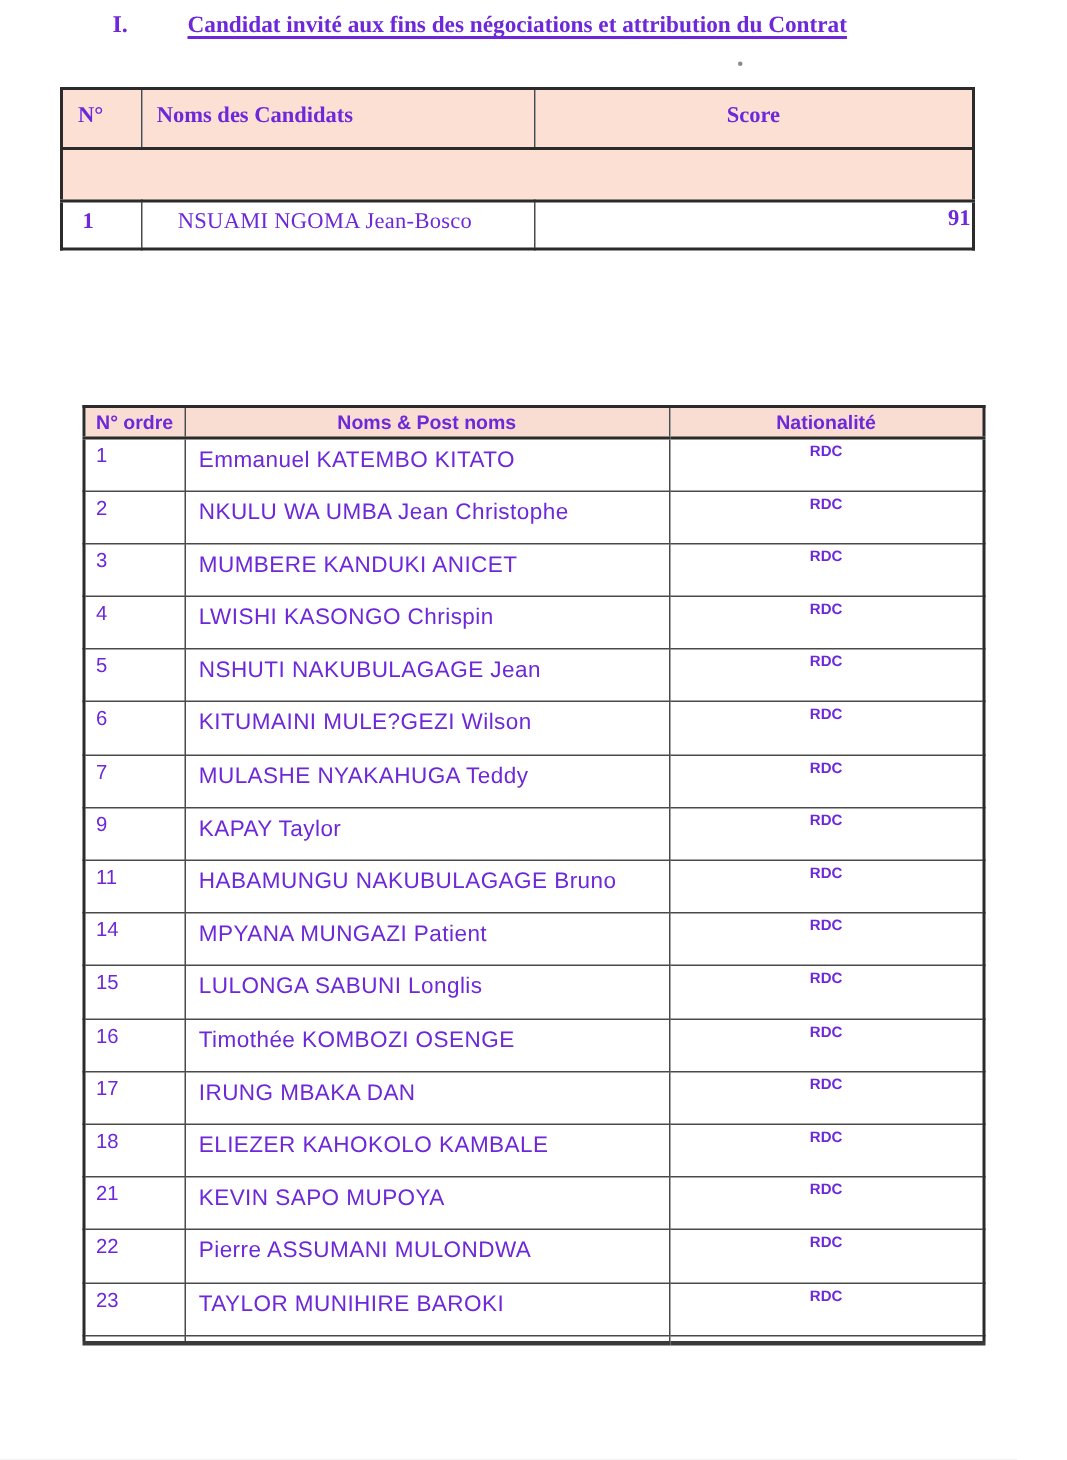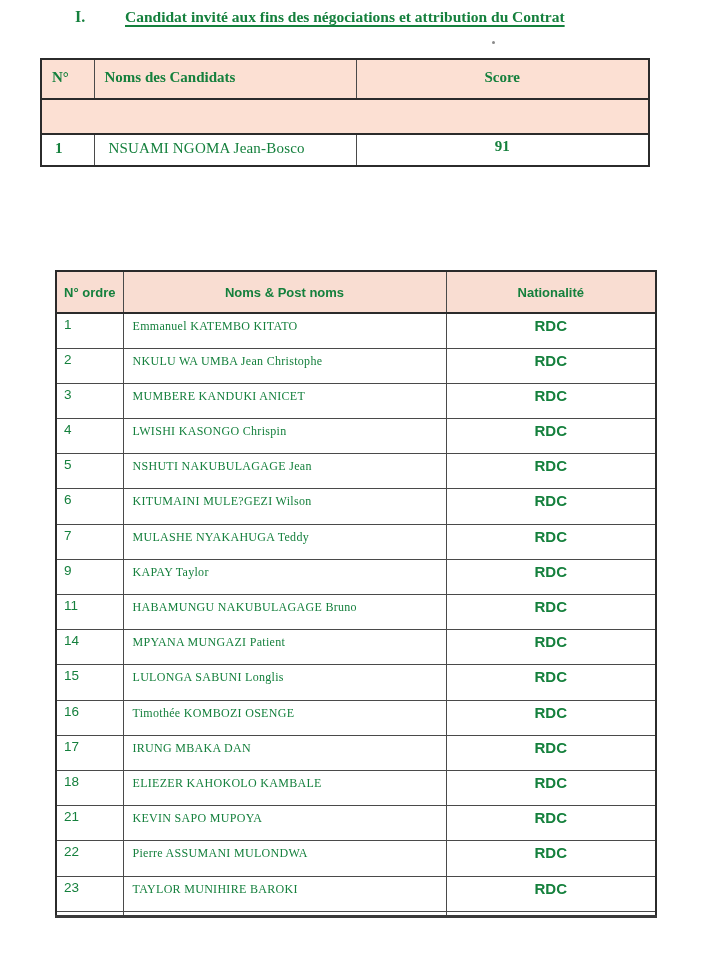--- a/index.html
+++ b/index.html
@@ -1,19 +1,19 @@
 <!DOCTYPE html>
 <html><head>
 <meta charset="utf-8">
 <style>
   html,body { margin:0; padding:0; background:#e9e9e9; }
   .page {
     position:relative; width:711px; height:973px; margin:0 auto;
     background:#ffffff; overflow:hidden;
-    font-family:"Liberation Serif", serif; color:#15803d;
+    font-family:"Liberation Serif", serif; color:#6d28d9;
   }
   
   .heading { position:absolute; left:75px; font-weight:bold; font-size:15.5px; white-space:nowrap; }
   .h1 { top:8px; }
   .h2 { top:220px; }
   .heading .numeral { display:inline-block; width:50px; font-size:16px; }
   .underline { text-decoration:underline; text-decoration-thickness:1.5px; text-underline-offset:3px; }
   .artifact-dot { position:absolute; left:492px; top:41px; width:3px; height:3px; background:#8a8a8a; border-radius:50%; }
   
   table { border-collapse:collapse; table-layout:fixed; }
@@ -22,35 +22,35 @@
   .t1 thead tr { height:40px; }
   .t1 thead th {
     background:#fce0d3; font-size:15px; font-weight:bold;
     text-align:left; vertical-align:top; padding:9px 0 0 10px;
   }
   .t1 thead th.score-h { text-align:center; padding-left:0; }
   .t1 tr.spacer { height:35px; }
   .t1 tr.spacer td { background:#fce0d3; border-top:2px solid #2b2b2b; border-bottom:2px solid #2b2b2b; }
   .t1 tbody tr.datarow { height:32px; }
   .t1 td.num  { font-weight:bold; font-size:15px; vertical-align:top; padding:5px 0 0 13px; }
-  .t1 td.name { font-size:15px; vertical-align:top; padding:5px 0 0 14px; letter-spacing:0.2px; }
-  .t1 td.score{ font-weight:bold; font-size:15px; vertical-align:top; text-align:center; padding-top:3px; }
+  .t1 td.name { font-size:15px; vertical-align:top; padding:5px 0 0 24px; letter-spacing:0.2px; }
+  .t1 td.score{ font-weight:bold; font-size:15px; vertical-align:top; text-align:right; padding-top:3px; }
   
   .t2 { position:absolute; left:55px; top:270px; width:600px; border:2px solid #2b2b2b; }
   .t2 th, .t2 td { border:1px solid #4a4a4a; overflow:hidden; }
-  .t2 thead tr { height:42px; }
+  .t2 thead tr { height:21px; }
   .t2 thead th {
     background:#f9ddd2; font-family:"Liberation Sans", sans-serif;
     font-weight:bold; font-size:13px; text-align:center; vertical-align:middle;
     border-bottom:2px solid #2b2b2b;
   }
   .t2 tbody tr { height:35.2px; }
   .t2 td.num  { font-family:"Liberation Sans", sans-serif; font-size:13.5px; vertical-align:top; padding:3px 0 0 7px; }
-  .t2 td.name { font-family:Liberation Serif, serif; font-size:12px; vertical-align:top; padding:5px 0 0 9px; letter-spacing:0.3px;margin-top:10px; }
-  .t2 td.nat  { font-family:"Liberation Sans", sans-serif; font-weight:bold; font-size:15px; vertical-align:top; text-align:center; padding-top:3px; }
+  .t2 td.name { font-family:Liberation Sans, sans-serif; font-size:15px; vertical-align:top; padding:5px 0 0 9px; letter-spacing:0.3px;margin-top:10px; }
+  .t2 td.nat  { font-family:"Liberation Sans", sans-serif; font-weight:bold; font-size:10px; vertical-align:top; text-align:center; padding-top:3px; }
   .t2 tfoot tr.partial { height:5px; }
   .t2 tfoot tr.partial td { border-bottom:3px solid #3a3a3a; }
 </style>
 </head>
 <body>
 
 <div class="page">
 
   <div class="heading h1">
     <span class="numeral">I.</span><span class="underline">Candidat invité aux fins des négociations et attribution du Contrat</span>

